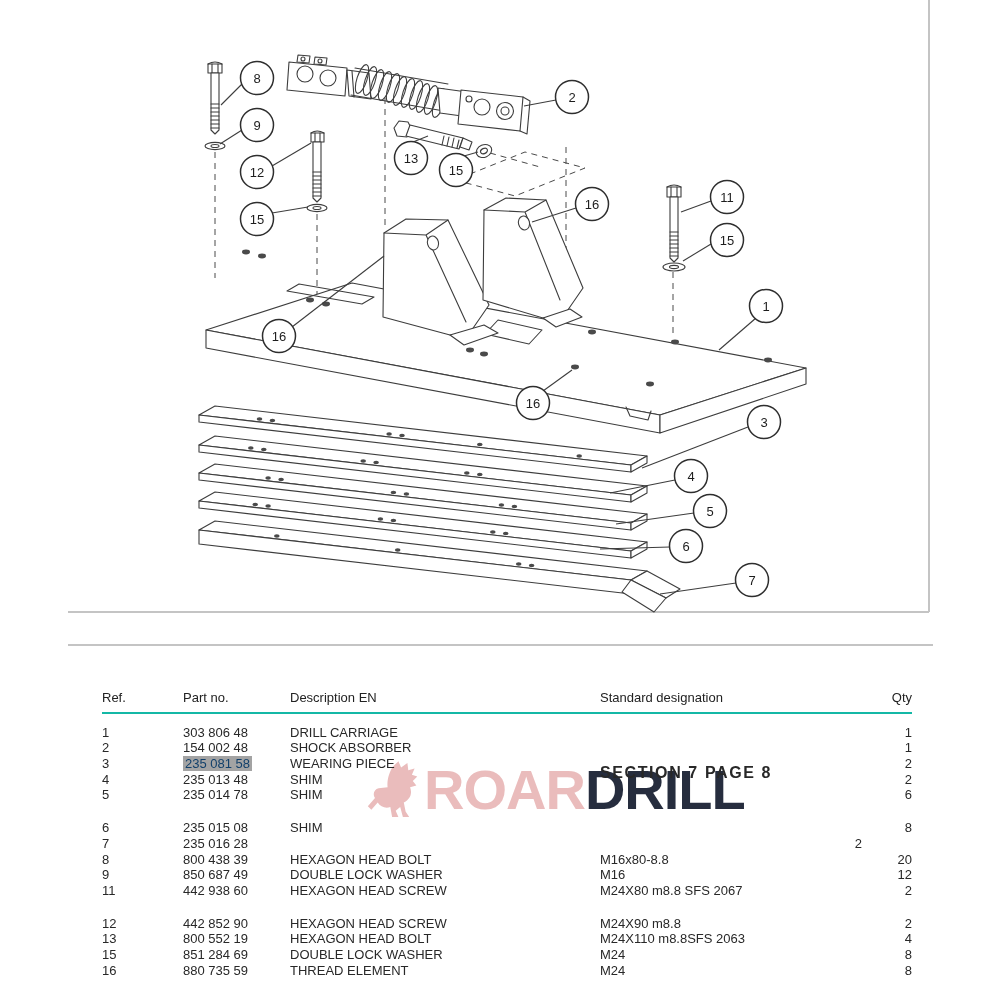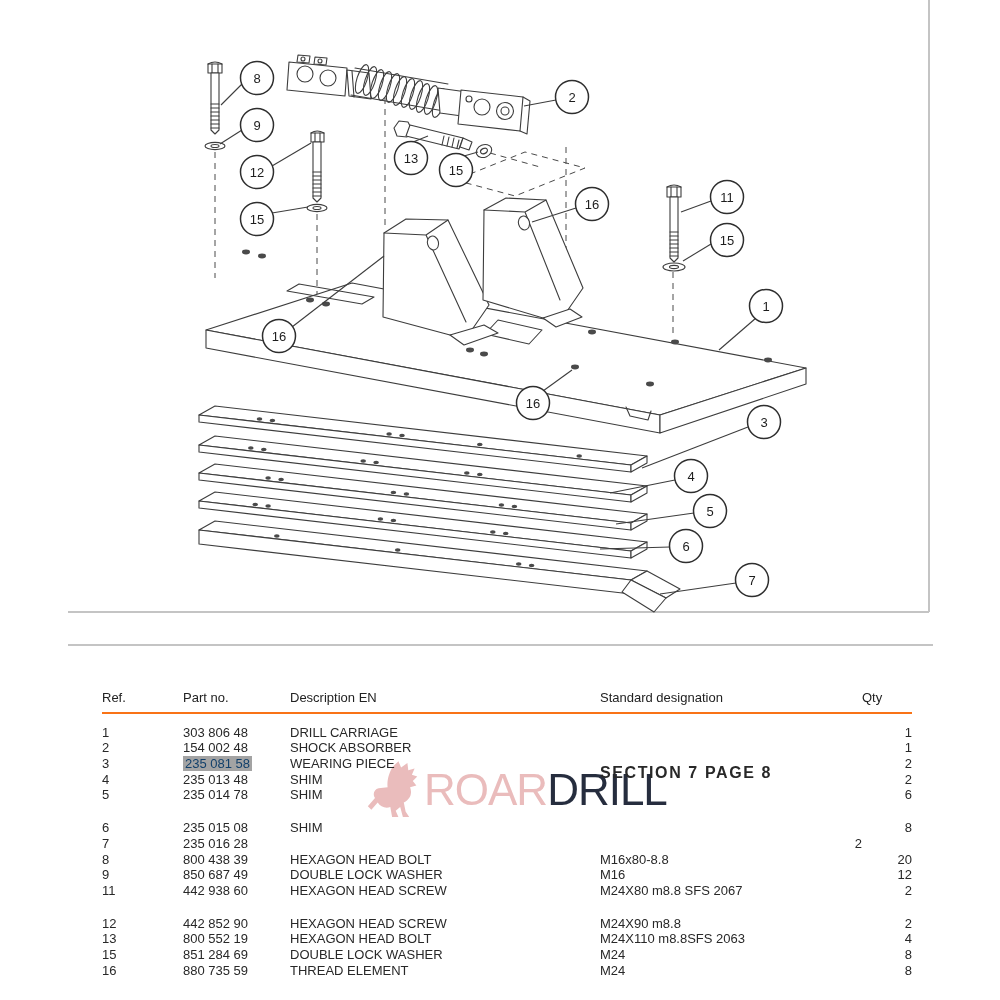--- a/index.html
+++ b/index.html
@@ -11,29 +11,29 @@
   .lnw{stroke:#3d3d3d;stroke-width:1.1;fill:#ffffff;stroke-linejoin:round;}
   .dash{stroke:#4a4a4a;stroke-width:1;fill:none;stroke-dasharray:6 5;}
   .bal{fill:#ffffff;stroke:#2e2e2e;stroke-width:1.5;}
   .baltxt{font:13px "Liberation Sans", sans-serif;fill:#1d1d1d;text-anchor:middle;}
   .ldr{stroke:#3d3d3d;stroke-width:1.1;}
   .pgline{stroke:#c4c4c4;stroke-width:2;}
   .nut{fill:#4a4a4a;}
 
   .watermark{position:absolute;left:366px;top:757px;height:66px;display:flex;align-items:center;
              opacity:.9;pointer-events:none;}
-  .wm-text{font-weight:normal;font-size:44px;letter-spacing:-1px;line-height:66px;}
+  .wm-text{font-weight:bold;font-size:56px;letter-spacing:-1px;line-height:66px;}
   .wm-roar{color:#e8b5b5;margin-left:4px;}
   .wm-drill{color:#0f172a;}
 
   .parts-table{position:absolute;left:102px;top:690px;width:810px;color:#282828;
                font-size:13px;line-height:15.7px;}
   .thead{display:grid;grid-template-columns:81px 107px 310px 262px 50px;
-         padding-bottom:6px;border-bottom:2px solid #f97316;margin-bottom:11px;color:#222;}
-  .thead .c-qty{text-align:left;}
+         padding-bottom:6px;border-bottom:2px solid #14b8a6;margin-bottom:11px;color:#222;}
+  .thead .c-qty{text-align:right;}
   .row{display:grid;grid-template-columns:81px 107px 310px 262px 50px;height:15.7px;}
   .c-qty{text-align:right;}
   .tgroup{margin-bottom:17px;}
   .pn-hl{background:#a3a3a3;color:#12406b;padding:0 2px;}
   .std-em{font-weight:bold;font-size:16px;letter-spacing:1.6px;margin-top:25px;}
 </style>
 </head>
 <body>
 
 <div class="page">

